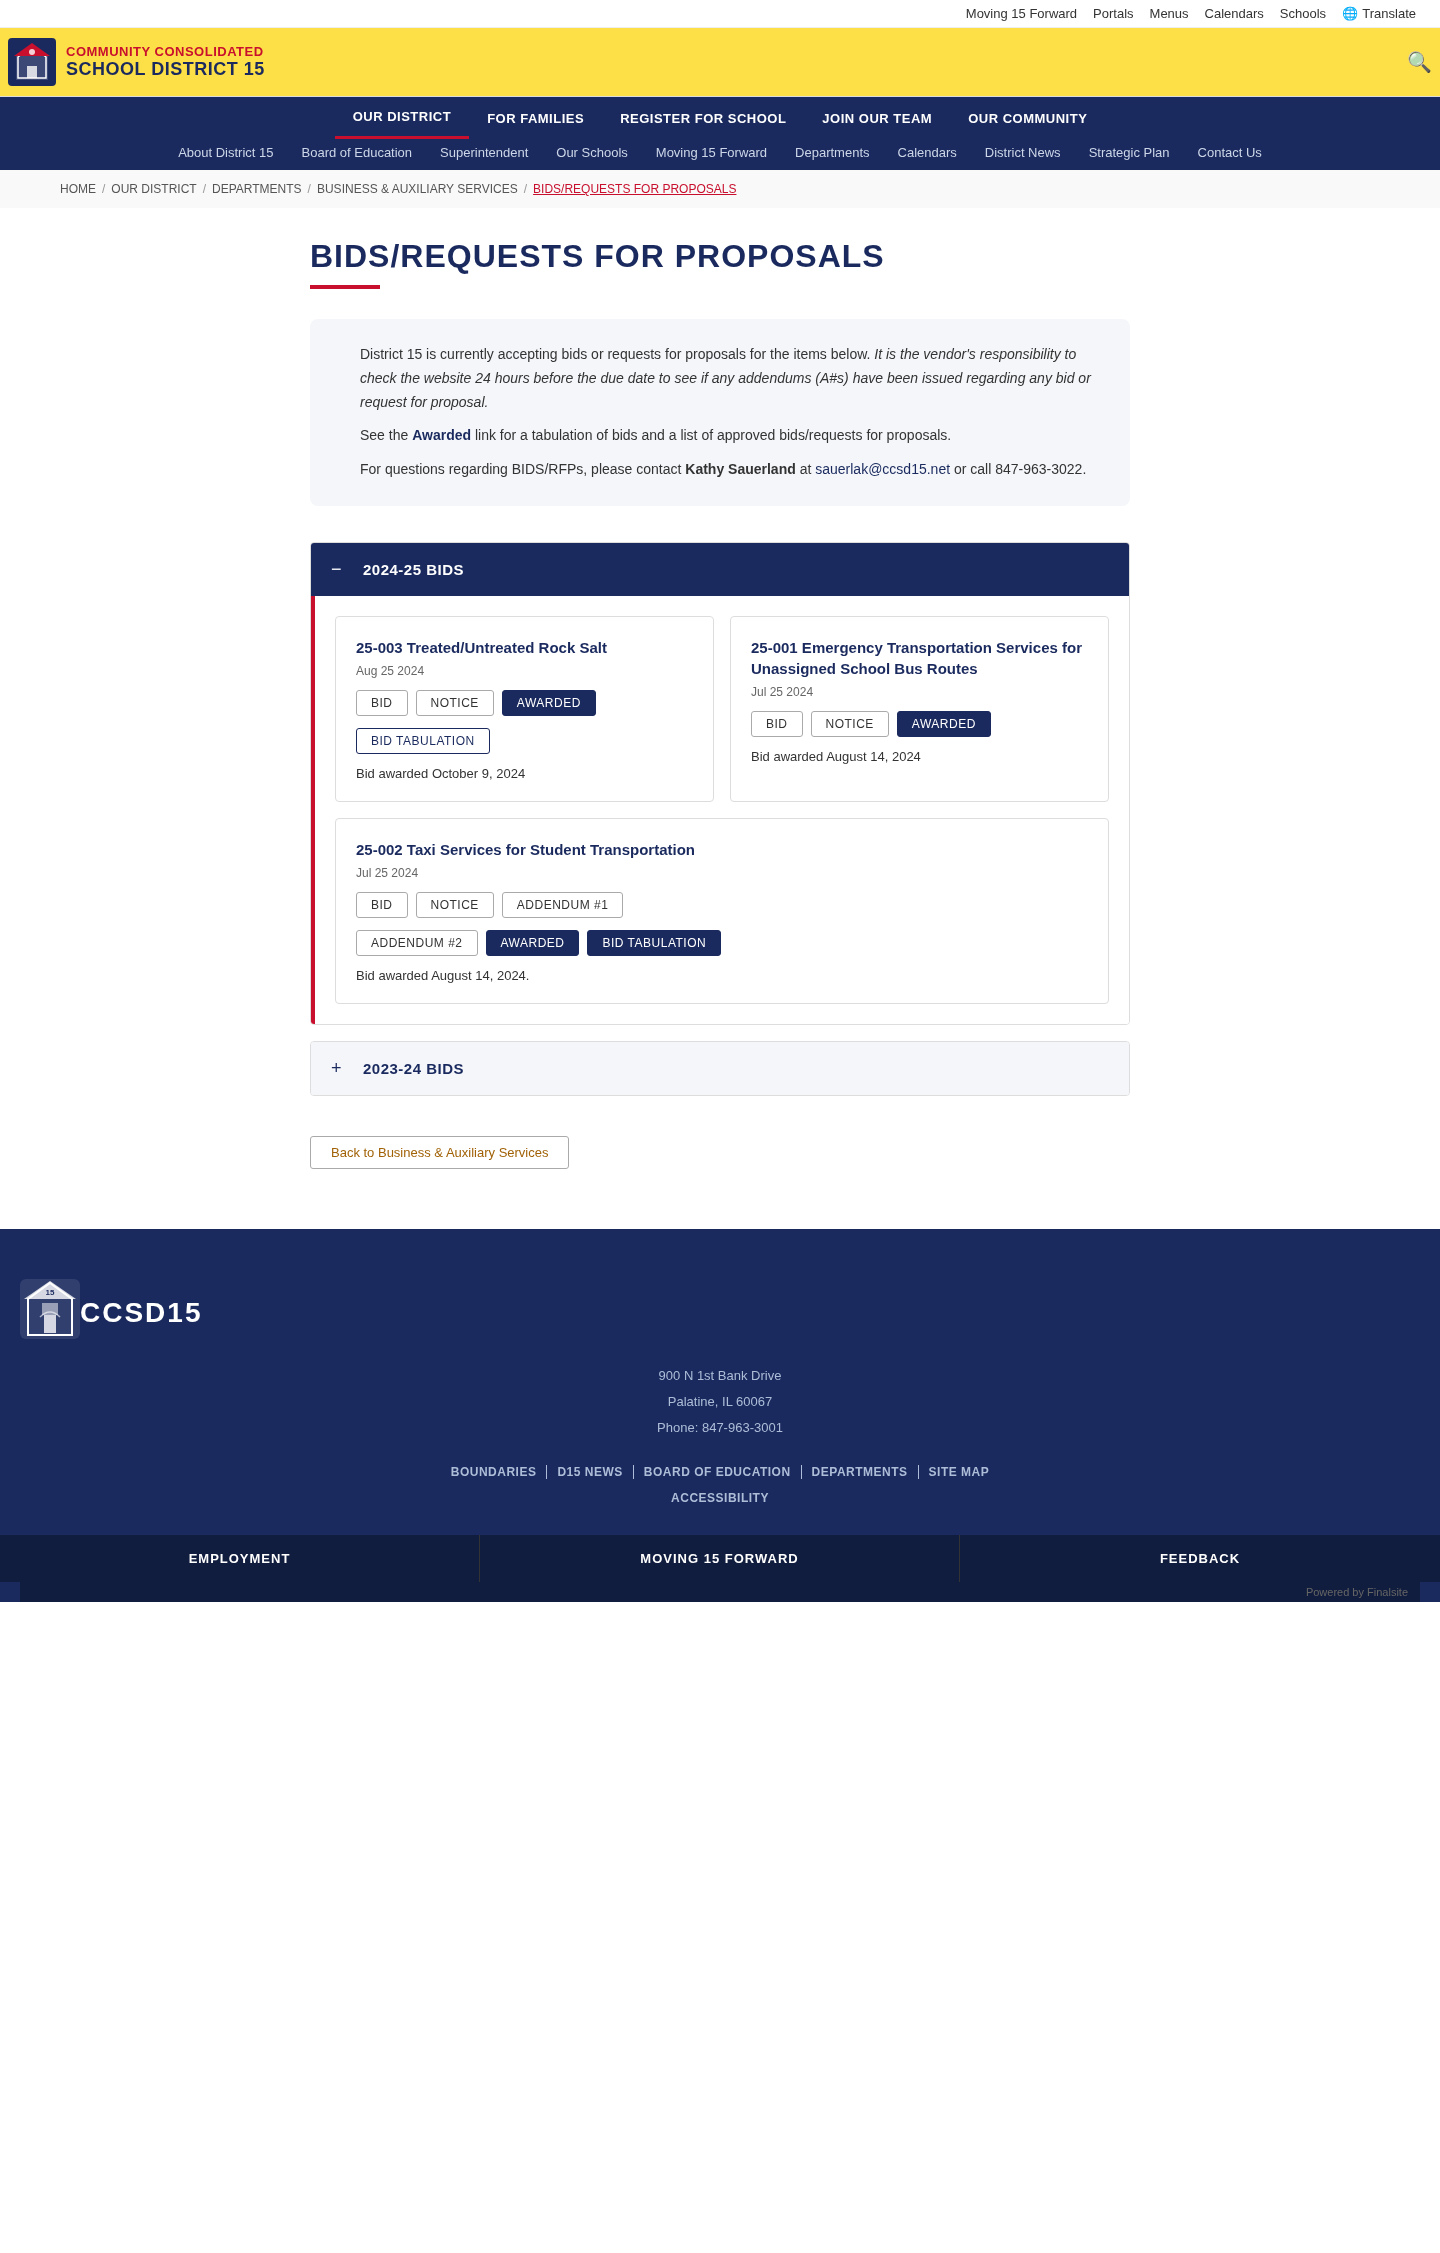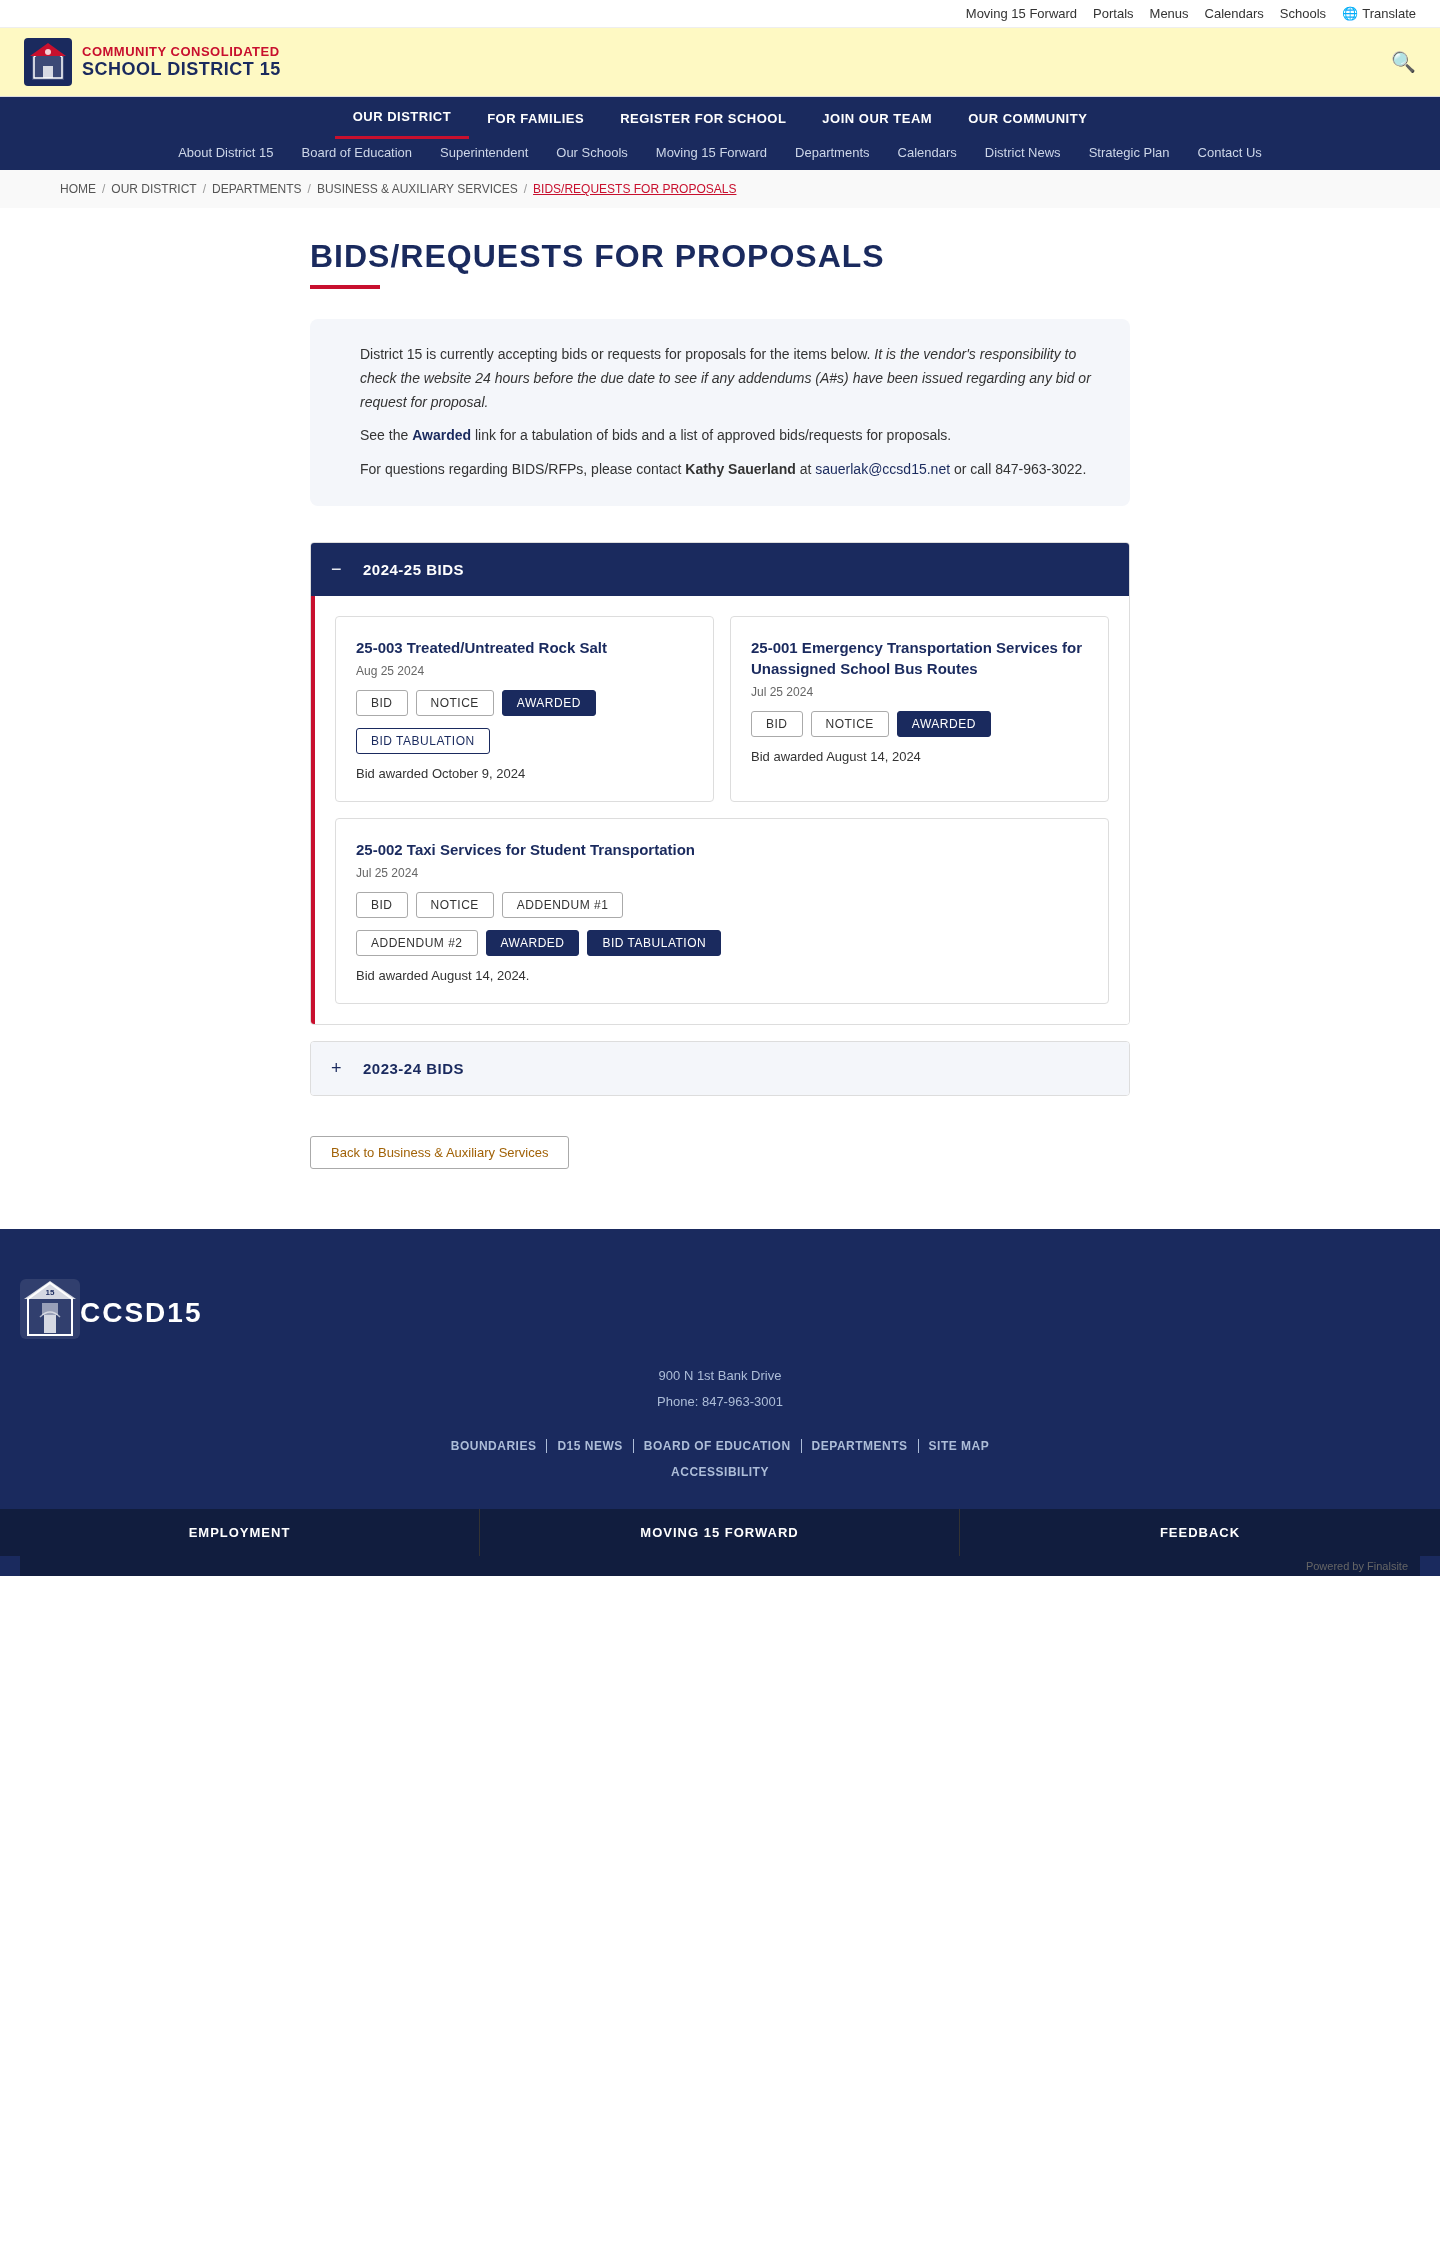--- a/index.html
+++ b/index.html
@@ -26,25 +26,25 @@
       gap: 4px;
       color: #333;
       cursor: pointer;
       border: none;
       background: none;
       font-size: 13px;
     }
 
     
     .header {
-      background: #fef9c3;
+      background: #fde047;
       display: flex;
       align-items: center;
       justify-content: space-between;
-      padding: 10px 24px;
+      padding: 10px 8px;
       border-bottom: 1px solid #ddd;
     }
     .logo-area {
       display: flex;
       align-items: center;
       gap: 10px;
     }
     .logo-icon {
       width: 48px;
       height: 48px;
@@ -521,20 +521,21 @@
       <polygon points="30,2 56,20 4,20" fill="#fff" opacity="0.8"></polygon>
       <rect x="24" y="36" width="12" height="18" fill="#fff" opacity="0.8"></rect>
       <rect x="22" y="24" width="16" height="12" fill="#fff" opacity="0.5"></rect>
       <text x="30" y="16" text-anchor="middle" fill="#1a2a5e" font-size="8" font-weight="bold">15</text>
       <path d="M20,38 Q30,28 40,38" stroke="#fff" fill="none" stroke-width="1.5" opacity="0.6"></path>
     </svg>
     <span class="footer-school-name">CCSD15</span>
   </div>
   <div class="footer-address">
     <div>900 N 1st Bank Drive</div>
+    <div>Palatine, IL  60067</div>
     <div>Phone: 847-963-3001</div>
   </div>
   <div class="footer-links">
     <a>BOUNDARIES</a>
     <a>D15 NEWS</a>
     <a>BOARD OF EDUCATION</a>
     <a>DEPARTMENTS</a>
     <a>SITE MAP</a>
   </div>
   <div class="footer-links2">

